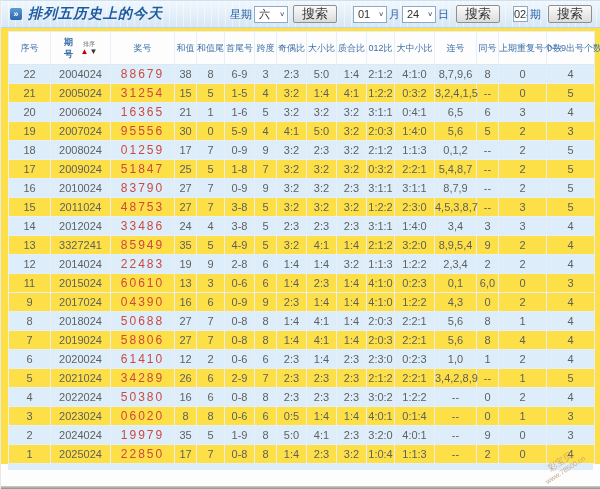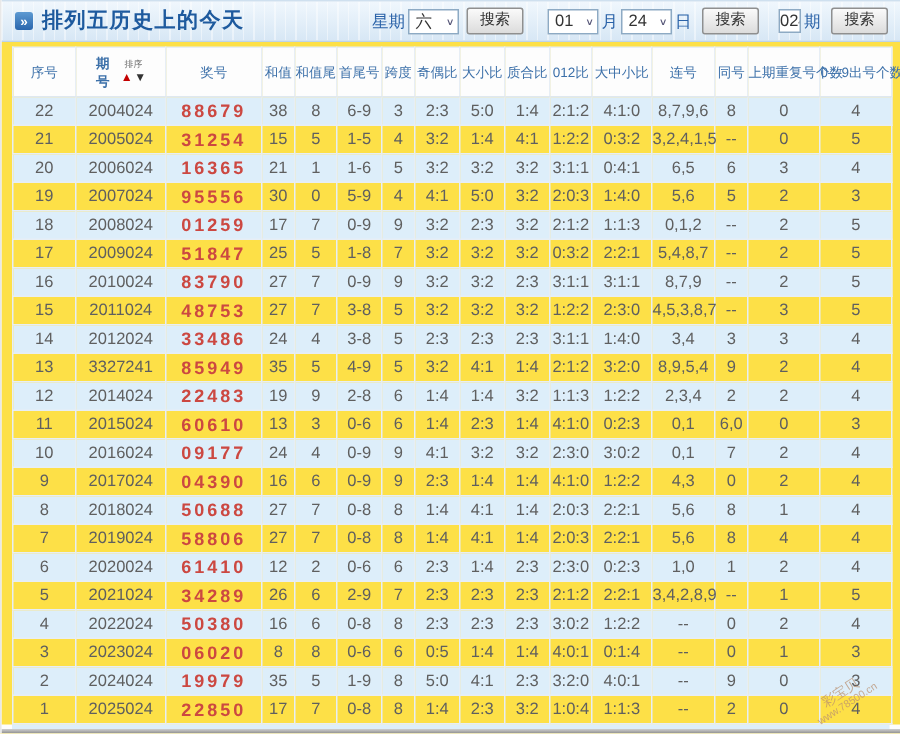--- a/index.html
+++ b/index.html
@@ -39,20 +39,21 @@
     font-weight: bold;
     margin-right: 6px;
     flex: 0 0 auto;
   }
   .page-title {
     font-size: 14px;
     font-weight: bold;
     color: #1e5a9e;
     letter-spacing: 1px;
     flex: 0 0 auto;
+    font-style: italic;
   }
   .controls {
     margin-left: auto;
     display: flex;
     align-items: center;
     font-size: 11px;
   }
   .ctl-label { color: #2a62a8; margin: 0 2px; flex: 0 0 auto; }
   .select-box {
     display: inline-flex;
@@ -63,21 +64,21 @@
     background: #fff;
     border: 1px solid #8daac4;
     color: #333;
     cursor: pointer;
   }
   .select-box .chev { font-size: 8px; color: #557; transform: scaleY(.8); }
   .btn-search {
     height: 18px;
     padding: 0 8px;
     margin-left: 5px;
-    font-size: 10px;
+    font-size: 13px;
     color: #333;
     background: linear-gradient(#fafafa, #dcdcdc);
     border: 1px solid #8f8f8f;
     border-radius: 2px;
     line-height: 16px;
     cursor: pointer;
   }
   .gap1 { width: 16px; } .gap2 { width: 13px; }
   .issue-input {
     width: 15px; height: 16px;
@@ -109,21 +110,21 @@
     border-bottom: 1px solid #dfe8f0;
   }
   tbody td {
     height: 19px;
     font-size: 11px;
     color: #5f5f5f;
   }
   tbody tr.stripe td { background: #ddeefa; }
   td.prize {
     color: #cc4841;
-    font-weight: bold;
+    font-weight: normal;
     font-size: 12px;
     letter-spacing: 2px;
     margin-top: 36px;
   }
   .issue-head {
     display: flex;
     align-items: center;
     justify-content: center;
   }
   .issue-head .two-line {
@@ -465,38 +466,20 @@
             <td>1:4</td>
             <td>2:3</td>
             <td>1:4</td>
             <td>4:1:0</td>
             <td>0:2:3</td>
             <td>0,1</td>
             <td>6,0</td>
             <td>0</td>
             <td>3</td>
           </tr>
-          <tr class="stripe">
-            <td>10</td>
-            <td>2016024</td>
-            <td class="prize">09177</td>
-            <td>24</td>
-            <td>4</td>
-            <td>0-9</td>
-            <td>9</td>
-            <td>4:1</td>
-            <td>3:2</td>
-            <td>3:2</td>
-            <td>2:3:0</td>
-            <td>3:0:2</td>
-            <td>0,1</td>
-            <td>7</td>
-            <td>2</td>
-            <td>4</td>
-          </tr>
           <tr>
             <td>9</td>
             <td>2017024</td>
             <td class="prize">04390</td>
             <td>16</td>
             <td>6</td>
             <td>0-9</td>
             <td>9</td>
             <td>2:3</td>
             <td>1:4</td>

